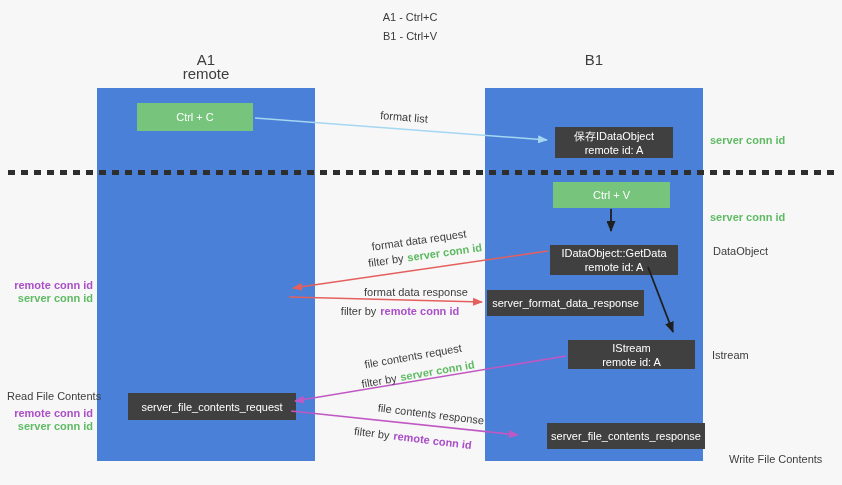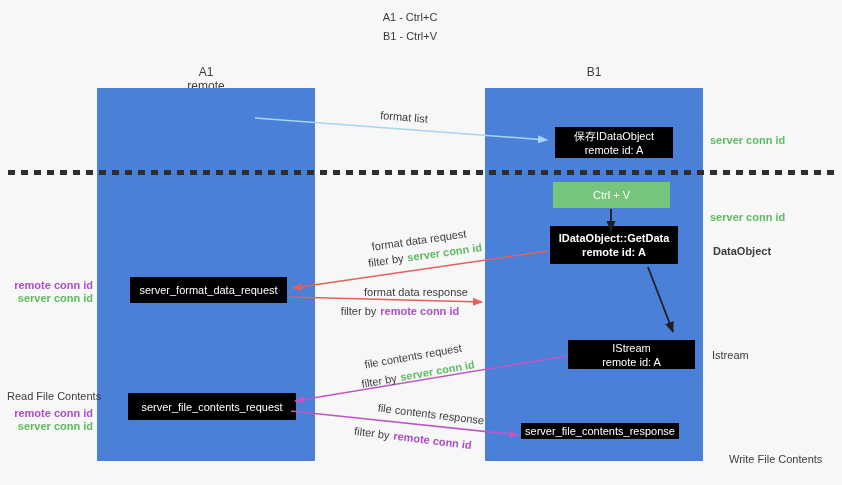--- a/index.html
+++ b/index.html
@@ -2,32 +2,32 @@
 <html><head>
 <meta charset="utf-8">
 <style>
   html,body{margin:0;padding:0;}
   body{font-family:"Liberation Sans", sans-serif; background:#f7f7f7;}
   #canvas{position:relative; width:842px; height:485px; background:#f7f7f7; overflow:hidden;}
 
   .title{position:absolute; left:330px; top:8px; width:160px; text-align:center;
          font-size:11px; line-height:19px; color:#3a3a3a;}
 
-  .lane-header{position:absolute; top:65px; width:218px; text-align:center;
-               font-size:12px; line-height:14px; color:#3d3d3d;}
+  .lane-header{position:absolute; top:53px; width:218px; text-align:center;
+               font-size:15px; line-height:14px; color:#3d3d3d;}
   .lane{position:absolute; top:88px; width:218px; height:373px; background:#4a80d8;}
 
   .cut-line{position:absolute; left:8px; top:170px; width:828px; height:5px;
             background:repeating-linear-gradient(to right,#2e2e2e 0 7px,transparent 7px 13px);}
 
   .box{position:absolute; display:flex; flex-direction:column; align-items:center;
        justify-content:center; color:#ffffff; font-size:11px; text-align:center;
        line-height:14px; white-space:nowrap;}
   .green-box{background:#77c57c;}
-  .orange-box{background:#000000;}
+  .orange-box{background:#404040;}
 
   .arrow-label{position:absolute; font-size:11px; color:#3d3d3d; white-space:nowrap;
                transform:translate(-50%,-50%) rotate(var(--r,0deg));}
   .flt{margin-right:4px;}
   .key-green{color:#5fbb63; font-weight:bold;}
   .key-purple{color:#ab4fc8; font-weight:bold;}
 
   .side-left{position:absolute; left:0; width:93px; text-align:right;
              font-size:11px; line-height:13px; font-weight:bold; white-space:nowrap;}
   .side-gray{position:absolute; font-size:11px; color:#3d3d3d; white-space:nowrap;}
@@ -52,50 +52,53 @@
   </div>
   <div class="lane-header" style="left:485px;">
     <div>B1</div>
   </div>
 
   <div class="lane" style="left:97px;"></div>
   <div class="lane" style="left:485px;"></div>
 
   <div class="cut-line"></div>
 
+  <div class="box green-box" style="left:137px; top:103px; width:116px; height:28px;">
+    <div>Ctrl + C</div>
+  </div>
 
   <div class="box orange-box" style="left:555px; top:127px; width:118px; height:31px;">
     <div>保存IDataObject</div>
     <div>remote id: A</div>
   </div>
 
   <div class="box green-box" style="left:553px; top:182px; width:117px; height:26px;">
     <div>Ctrl + V</div>
   </div>
 
-  <div class="box orange-box" style="left:550px; top:226px; width:128px; height:38px;font-weight:bold;">
+  <div class="box orange-box" style="left:550px; top:245px; width:128px; height:30px;">
     <div>IDataObject::GetData</div>
     <div>remote id: A</div>
   </div>
 
-  <div class="box orange-box" style="left:130px; top:277px; width:157px; height:26px;">
-    <div>server_format_data_request</div>
+
+  <div class="box orange-box" style="left:487px; top:290px; width:157px; height:26px;">
+    <div>server_format_data_response</div>
   </div>
-
 
   <div class="box orange-box" style="left:568px; top:340px; width:127px; height:29px;">
     <div>IStream</div>
     <div>remote id: A</div>
   </div>
 
   <div class="box orange-box" style="left:128px; top:393px; width:168px; height:27px;">
     <div>server_file_contents_request</div>
   </div>
 
-  <div class="box orange-box" style="left:521px; top:423px; width:158px; height:16px;">
+  <div class="box orange-box" style="left:547px; top:423px; width:158px; height:26px;">
     <div>server_file_contents_response</div>
   </div>
 
   <svg class="arrows" width="842" height="485">
     <defs>
       <marker id="mblue" markerUnits="userSpaceOnUse" markerWidth="10" markerHeight="8" refX="9" refY="4" orient="auto">
         <path d="M0,0 L10,4 L0,8 Z" fill="#a5d6f2"></path>
       </marker>
       <marker id="mred" markerUnits="userSpaceOnUse" markerWidth="10" markerHeight="8" refX="9" refY="4" orient="auto">
         <path d="M0,0 L10,4 L0,8 Z" fill="#e4605e"></path>
@@ -143,17 +146,17 @@
     <div class="key-green">server conn id</div>
   </div>
   <div class="side-gray" style="left:7px; top:390px;text-align:right;">Read File Contents</div>
   <div class="side-left" style="top:407px;">
     <div class="key-purple">remote conn id</div>
     <div class="key-green">server conn id</div>
   </div>
 
   <div class="side-right-green" style="top:134px;">server conn id</div>
   <div class="side-right-green" style="top:211px;">server conn id</div>
-  <div class="side-gray" style="left:713px; top:245px;font-weight:bold;">DataObject</div>
+  <div class="side-gray" style="left:713px; top:245px;">DataObject</div>
   <div class="side-gray" style="left:712px; top:349px;">Istream</div>
   <div class="side-gray" style="left:713px; top:453px;margin-left:16px;">Write File Contents</div>
 
 </div>
 
 </body></html>

